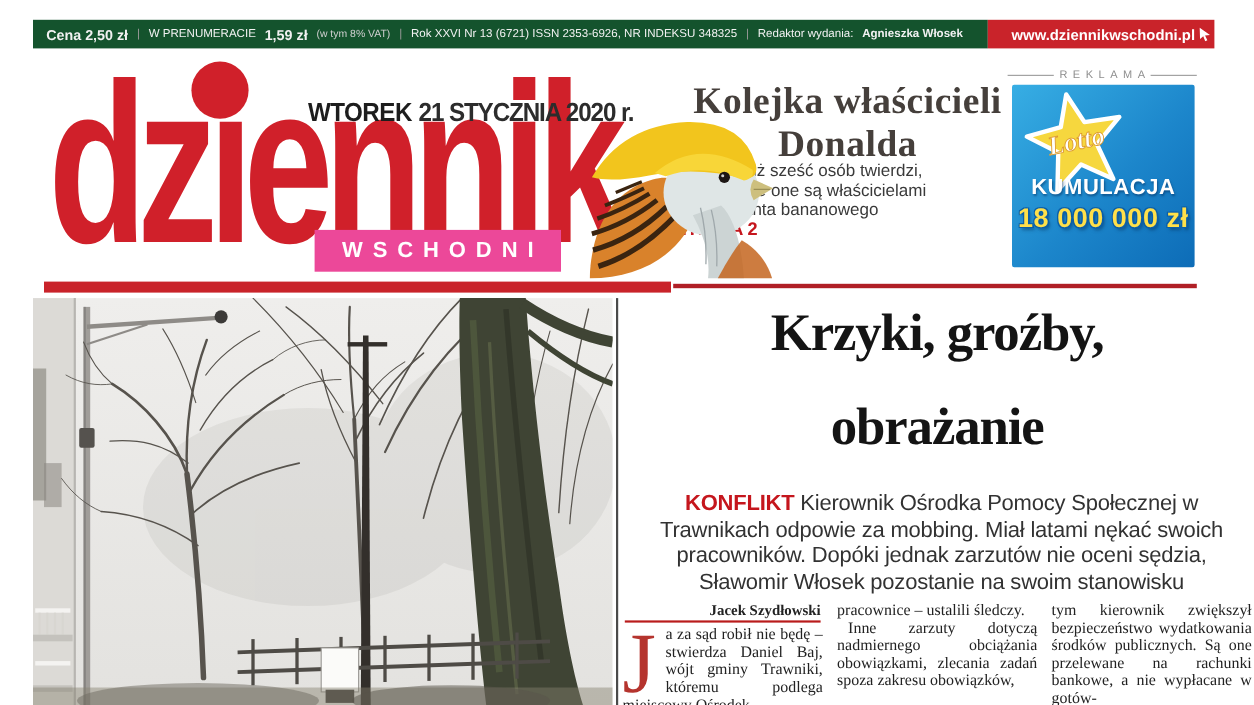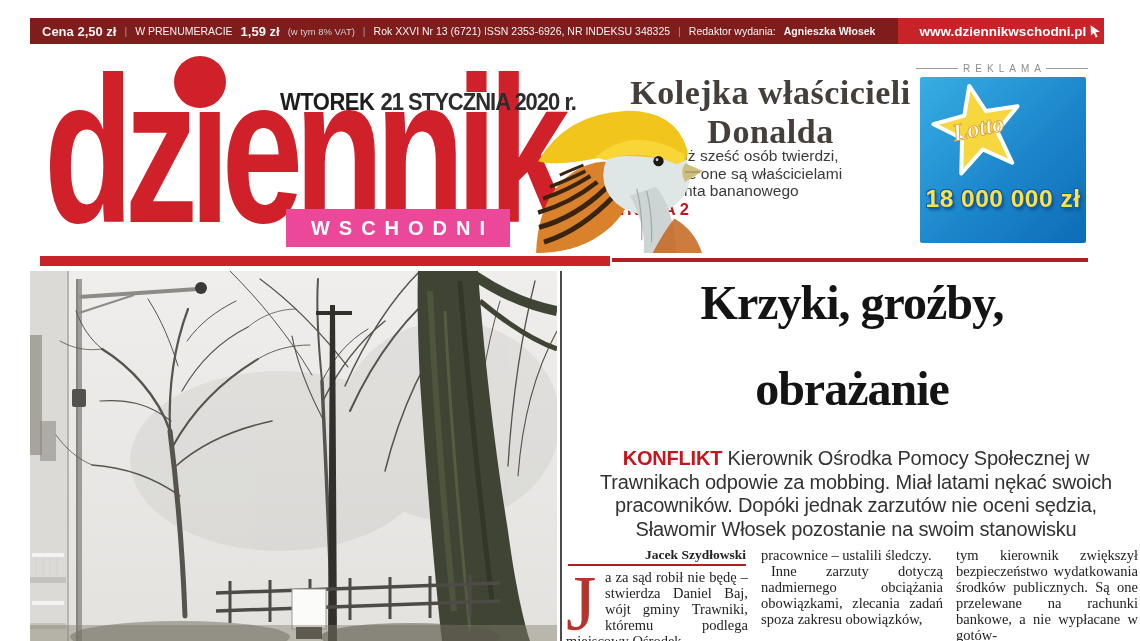--- a/index.html
+++ b/index.html
@@ -1,20 +1,20 @@
 <!DOCTYPE html>
 <html><head>
 <meta charset="utf-8">
 <style>
   html,body{margin:0;padding:0;background:#fff;}
   .page{position:relative;width:1140px;height:641px;background:#fff;overflow:hidden;
         font-family:"Liberation Sans",sans-serif;-webkit-font-smoothing:antialiased;}
 
   
-  .topbar{position:absolute;left:30px;top:18px;width:868px;height:26px;background:#7f1d1d;
+  .topbar{position:absolute;left:30px;top:18px;width:868px;height:26px;background:#14532d;
           color:#f2f2f2;display:flex;align-items:center;gap:8px;padding:0 12px;box-sizing:border-box;
           white-space:nowrap;font-size:10.5px;overflow:hidden;}
   .topbar .big{font-size:13px;font-weight:bold;}
   .topbar .sep{color:#9a9a9a;}
   .topbar .dim{color:#cfcfcf;font-size:9.5px;}
   .webbox{position:absolute;left:898px;top:18px;width:186px;height:26px;background:#c9232a;
           color:#fff;font-size:13.5px;font-weight:bold;display:flex;align-items:center;
           justify-content:center;gap:3px;cursor:pointer;padding-left:20px;}
 
   
@@ -150,20 +150,21 @@
   <div class="reklama">
     <div class="rule"></div>
     <span class="word">REKLAMA</span>
     <div class="rule"></div>
   </div>
   <div class="lotto">
     <svg width="104" height="96" viewBox="0 0 104 96">
       <polygon points="52,4 63,32 95,34 70,54 78,88 52,69 26,88 34,54 9,34 41,32" transform="rotate(-12 52 46)" fill="#f6d73e" stroke="#ffffff" stroke-width="4" stroke-linejoin="round"></polygon>
       <text x="52" y="55" text-anchor="middle" transform="rotate(-12 52 46)" font-family="Liberation Serif, serif" font-style="italic" font-weight="bold" font-size="24" fill="#ffffff" stroke="#dd9a2b" stroke-width="0.8">Lotto</text>
     </svg>
+    <div class="kumulacja">KUMULACJA</div>
     <div class="amount">18 000 000 zł</div>
   </div>
 
   <div class="rule-thick"></div>
   <div class="rule-thin"></div>
 
   <svg class="photo" viewBox="0 0 527 370">
     <defs>
       <linearGradient id="sky" x1="0" y1="0" x2="0" y2="1">
         <stop offset="0" stop-color="#efeeec"></stop>

